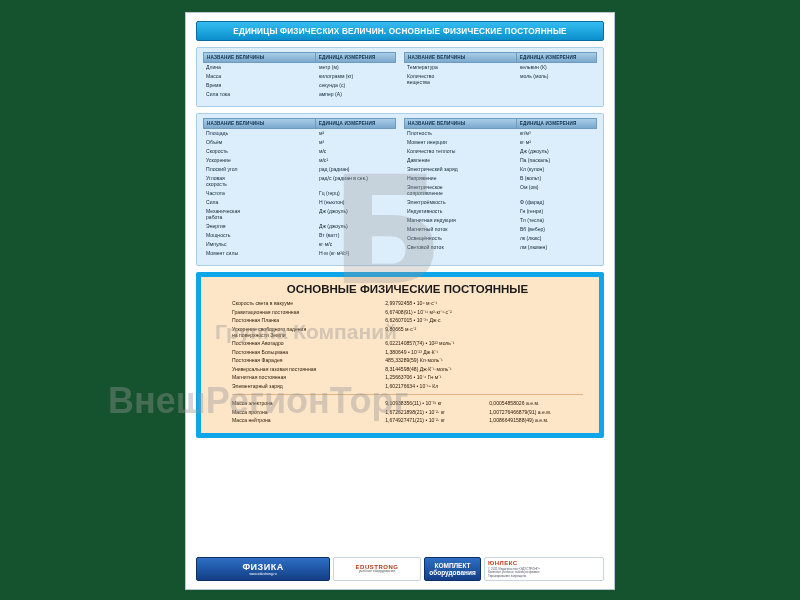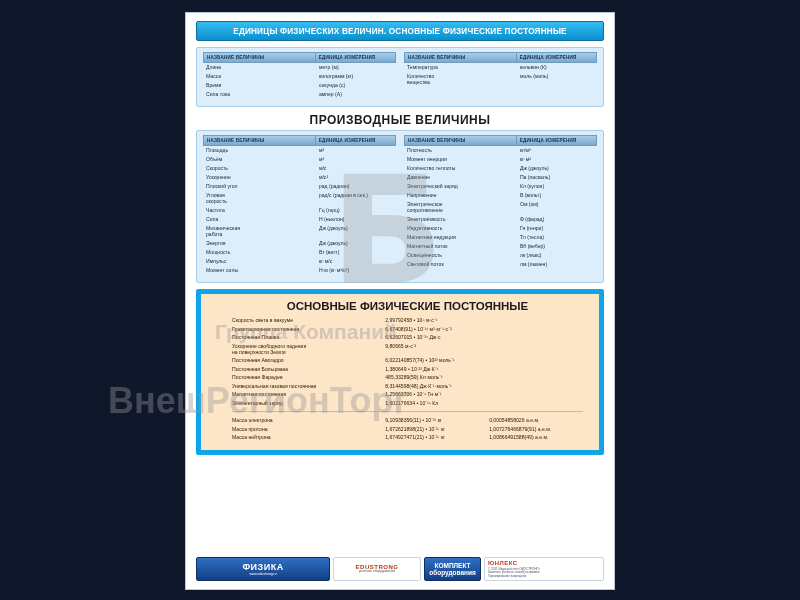--- a/index.html
+++ b/index.html
@@ -7,21 +7,21 @@
     padding: 0;
     width: 800px;
     height: 600px;
     background: #ffffff;
     font-family: "Liberation Sans", sans-serif;
   }
   #poster-wrap {
     position: relative;
     width: 800px;
     height: 600px;
-    background: #0f172a;
+    background: #14532d;
     overflow: hidden;
   }
   #poster {
     position: absolute;
     left: 185px;
     top: 12px;
     width: 430px;
     height: 578px;
     background: #ffffff;
     border: 1px solid #b9c6d4;
@@ -290,21 +290,20 @@
 вещества</span>
               <span class="ru">моль (моль)</span>
             </div>
           </div>
 
         </div>
       </div>
     </div>
 
     <div class="section">
-      <div class="section-heading">ПРОИЗВОДНЫЕ ВЕЛИЧИНЫ</div>
       <div class="blue-zone">
         <div class="cols">
 
           <div class="col">
             <div class="col-head">
               <span class="ch-name">НАЗВАНИЕ ВЕЛИЧИНЫ</span>
               <span class="ch-unit">ЕДИНИЦА ИЗМЕРЕНИЯ</span>
             </div>
             <div class="row">
                 <span class="rn">Площадь</span>

